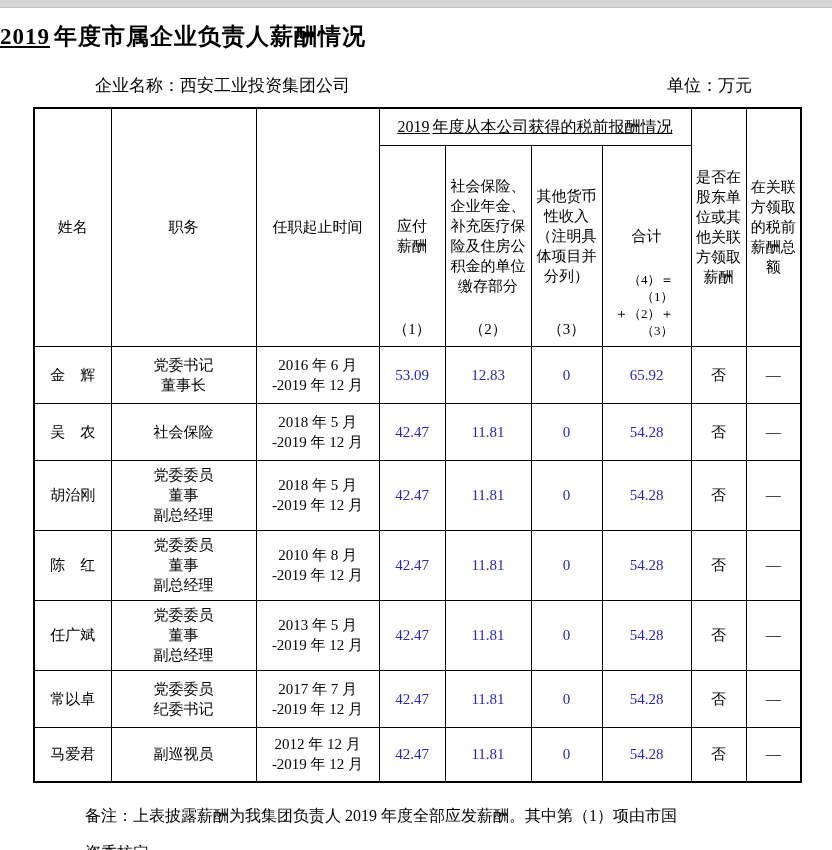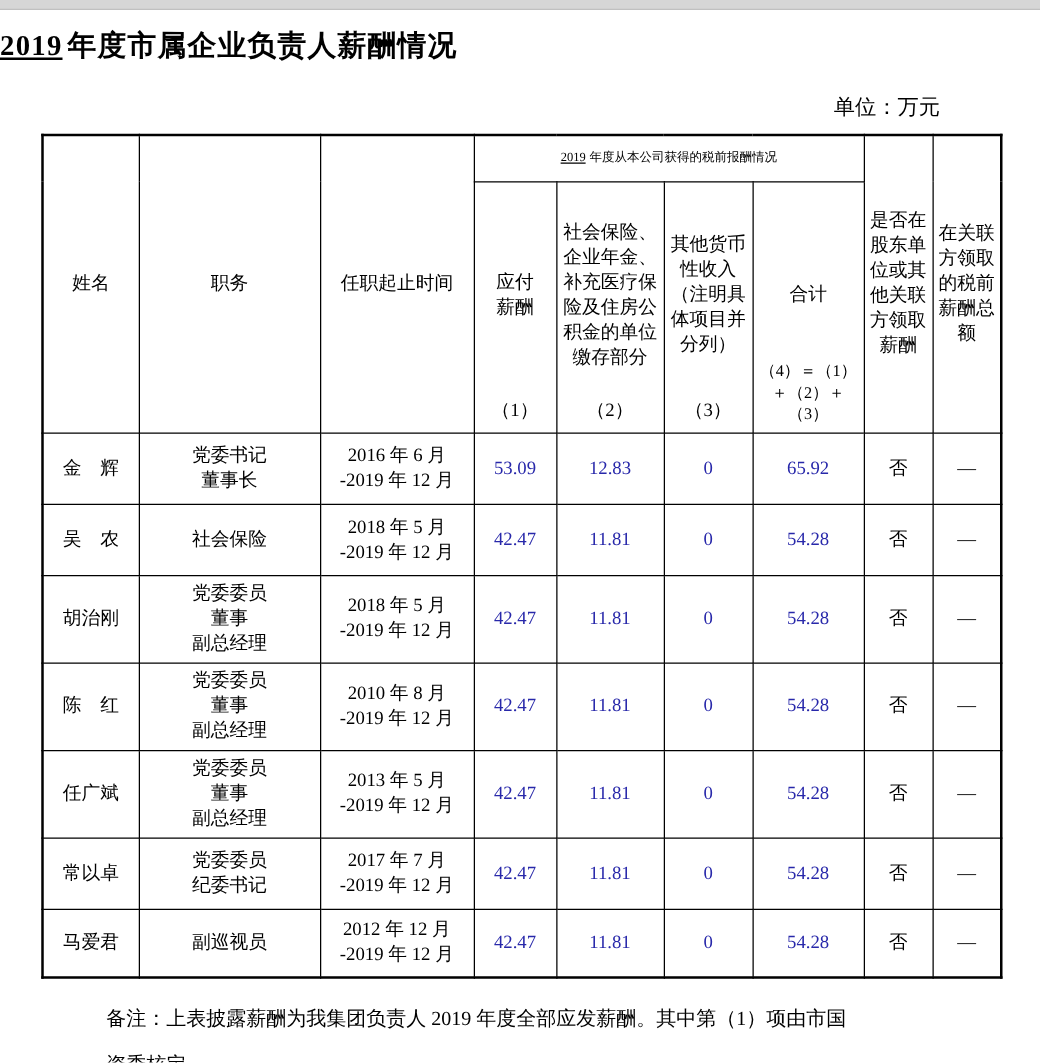--- a/index.html
+++ b/index.html
@@ -39,31 +39,31 @@
   table.salary td {
     border: 1px solid #000;
     text-align: center;
     vertical-align: middle;
     font-size: 15px;
     line-height: 20px;
     white-space: pre-line;
     padding: 2px 3px;
     overflow: hidden;
   }
-  tr.h-group td.group-head { height: 37px; font-size: 10px; }
+  tr.h-group td.group-head { height: 37px; font-size: 16px; text-decoration: underline; }
   .group-head .year { text-decoration: underline; padding-right: 3px; }
   tr.h-sub { height: 201px; }
   td.subhead { position: relative; padding-bottom: 30px; }
   td.subhead .colnum {
     position: absolute; bottom: 7px; left: 0; right: 0;
     text-align: center; font-size: 15px;
   }
   td.subhead .colformula {
-    position: absolute; bottom: 7px; left: 0; right: 0;
-    text-align: center; font-size: 13px; line-height: 17px;
+    position: absolute; bottom: 7px; left: 0; right: 17px;
+    text-align: right; font-size: 13px; line-height: 17px;
     white-space: pre-line;
     margin-top: 32px;
   }
   td.narrow { padding-left: 11px; padding-right: 11px; line-height: 21px; }
   td.num { color: var(--num-blue, #2828aa); font-size: 16px; }
   tr.r-1, tr.r-2, tr.r-6 { height: 57px; }
   tr.r-3, tr.r-4, tr.r-5 { height: 70px; }
   tr.r-7 { height: 55px; }
   .note {
     margin: 14px 0 0 85px;
@@ -74,20 +74,21 @@
   }
 </style>
 </head>
 <body>
 
 <div class="top-strip"></div>
 
 <div class="doc-title"><span class="year">2019</span><span>年度市属企业负责人薪酬情况</span></div>
 
 <div class="meta-line">
+  <div class="meta-company"><span>企业名称：</span><span>西安工业投资集团公司</span></div>
   <div class="meta-unit"><span>单位：</span><span>万元</span></div>
 </div>
 
 <table class="salary">
   <colgroup>
     <col style="width:77px">
       <col style="width:145px">
       <col style="width:123px">
     <col style="width:66px">
       <col style="width:86px">

